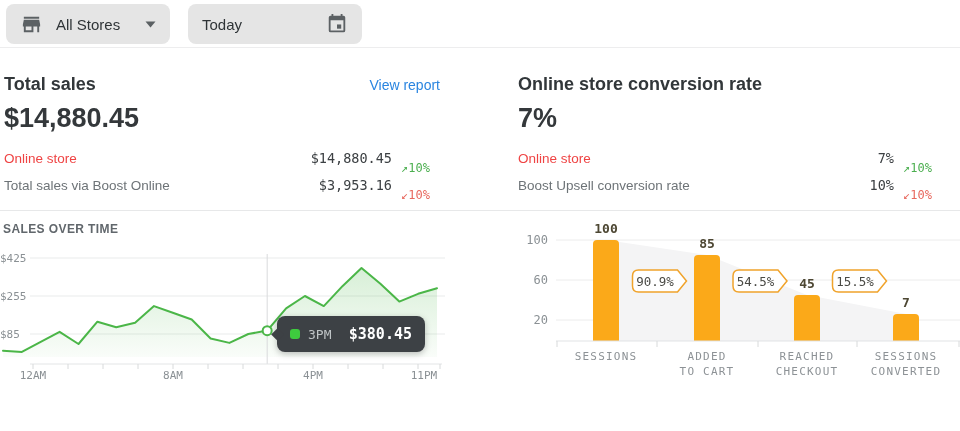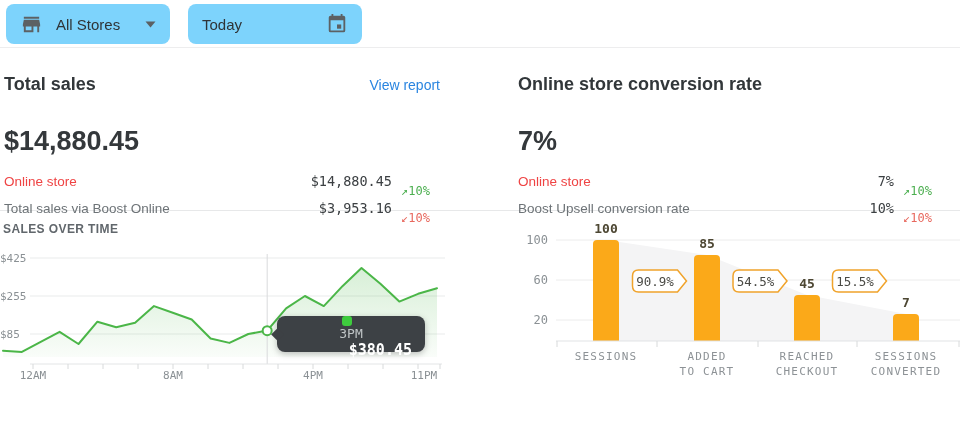--- a/index.html
+++ b/index.html
@@ -1,30 +1,30 @@
 <!DOCTYPE html>
 <html><head>
 <meta charset="utf-8">
 <style>
   html,body{margin:0;padding:0;background:#fff;}
   body{width:960px;height:431px;overflow:hidden;font-family:"Liberation Sans",sans-serif;color:#34383b;}
   
   .topbar{height:43px;padding:4px 0 0 6px;display:flex;gap:18px;border-bottom:1px solid #ededee;background:#fff;}
-  .tb-btn{display:flex;align-items:center;height:40px;border-radius:8px;background:#7dd3fc;border:none;box-sizing:border-box;padding:0 14px;font-family:"Liberation Sans",sans-serif;font-size:15px;color:#2f3437;cursor:pointer;}
+  .tb-btn{display:flex;align-items:center;height:40px;border-radius:8px;background:#e5e5e5;border:none;box-sizing:border-box;padding:0 14px;font-family:"Liberation Sans",sans-serif;font-size:15px;color:#2f3437;cursor:pointer;}
   .tb-btn svg{flex:0 0 auto;}
   .btn-stores{width:164px;}
   .btn-stores .lbl{margin-left:13px;}
   .btn-stores .chev{margin-left:auto;}
   .btn-today{width:174px;}
   .btn-today .cal{margin-left:auto;}
   
   .metrics-row{display:flex;height:162px;box-sizing:border-box;}
   .m-left{width:462px;box-sizing:border-box;padding:26px 0 0 4px;}
   .m-right{flex:1;box-sizing:border-box;padding:26px 16px 0 56px;}
-  .title-row{display:flex;align-items:baseline;height:22px;margin-bottom:28px;}
+  .title-row{display:flex;align-items:baseline;height:22px;margin-bottom:5px;}
   .panel-title{font-size:18px;font-weight:700;color:#32373a;}
   .view-report{margin-left:auto;margin-right:22px;font-size:14px;color:#2a85e0;text-decoration:none;cursor:pointer;}
   .big-value{font-size:27px;font-weight:700;color:#34383b;height:34px;line-height:34px;margin-bottom:12px;}
   .metric-rows{padding-right:22px;}
   .m-right .metric-rows{padding-right:2px;}
   .metric-row{display:flex;align-items:center;height:22px;margin-bottom:5px;font-size:13.5px;}
   .metric-label{color:#6d7377;}
   .metric-label.strong{color:#ef4444;font-weight:400;}
   .metric-value{margin-left:auto;font-family:"DejaVu Sans Mono",monospace;font-size:13.5px;color:#3c4043;}
   .metric-delta{width:48px;box-sizing:border-box;padding-left:9px;font-family:"DejaVu Sans Mono",monospace;font-size:12px;text-align:left;margin-top:19px;}
@@ -38,21 +38,21 @@
   .section-title{font-size:12px;font-weight:700;letter-spacing:.4px;color:#61676c;height:12px;line-height:12px;margin:0 0 11px 3px;}
   .chart-wrap{position:relative;width:445px;height:140px;}
   .funnel-wrap{position:relative;width:442px;height:160px;}
   svg text{font-family:"DejaVu Sans Mono",monospace;}
   .ax-label{font-size:11px;fill:#8a9094;}
   .f-yl{font-size:12px;fill:#8a9094;}
   .f-val{font-size:13px;font-weight:700;fill:#4d4733;}
   .f-cat{font-size:11px;fill:#8d9296;letter-spacing:1.2px;}
   .f-badge-t{font-size:12.5px;fill:#4a4a45;}
   
-  .tooltip{position:absolute;left:277px;top:70px;width:148px;height:36px;background:#3d4145;border-radius:8px;display:flex;align-items:center;box-sizing:border-box;padding:0 13px;box-shadow:0 2px 6px rgba(0,0,0,.25);flex-direction:column;}
+  .tooltip{position:absolute;left:277px;top:70px;width:148px;height:36px;background:#3d4145;border-radius:8px;display:flex;align-items:center;box-sizing:border-box;padding:0 13px;box-shadow:0 2px 6px rgba(0,0,0,.25);}
   .tt-tail{position:absolute;left:-4px;top:14px;width:9px;height:9px;background:#3d4145;transform:rotate(45deg);}
   .tt-sq{width:10px;height:10px;border-radius:3px;background:#3ecb3e;margin-right:8px;flex:0 0 auto;}
   .tt-time{font-family:"DejaVu Sans Mono",monospace;font-size:13px;color:#bfc4c6;}
   .tt-val{margin-left:auto;font-family:"DejaVu Sans Mono",monospace;font-size:15px;font-weight:700;color:#fff;}
 </style>
 </head>
 <body>
 
 <div class="topbar">
   <button class="tb-btn btn-stores">

